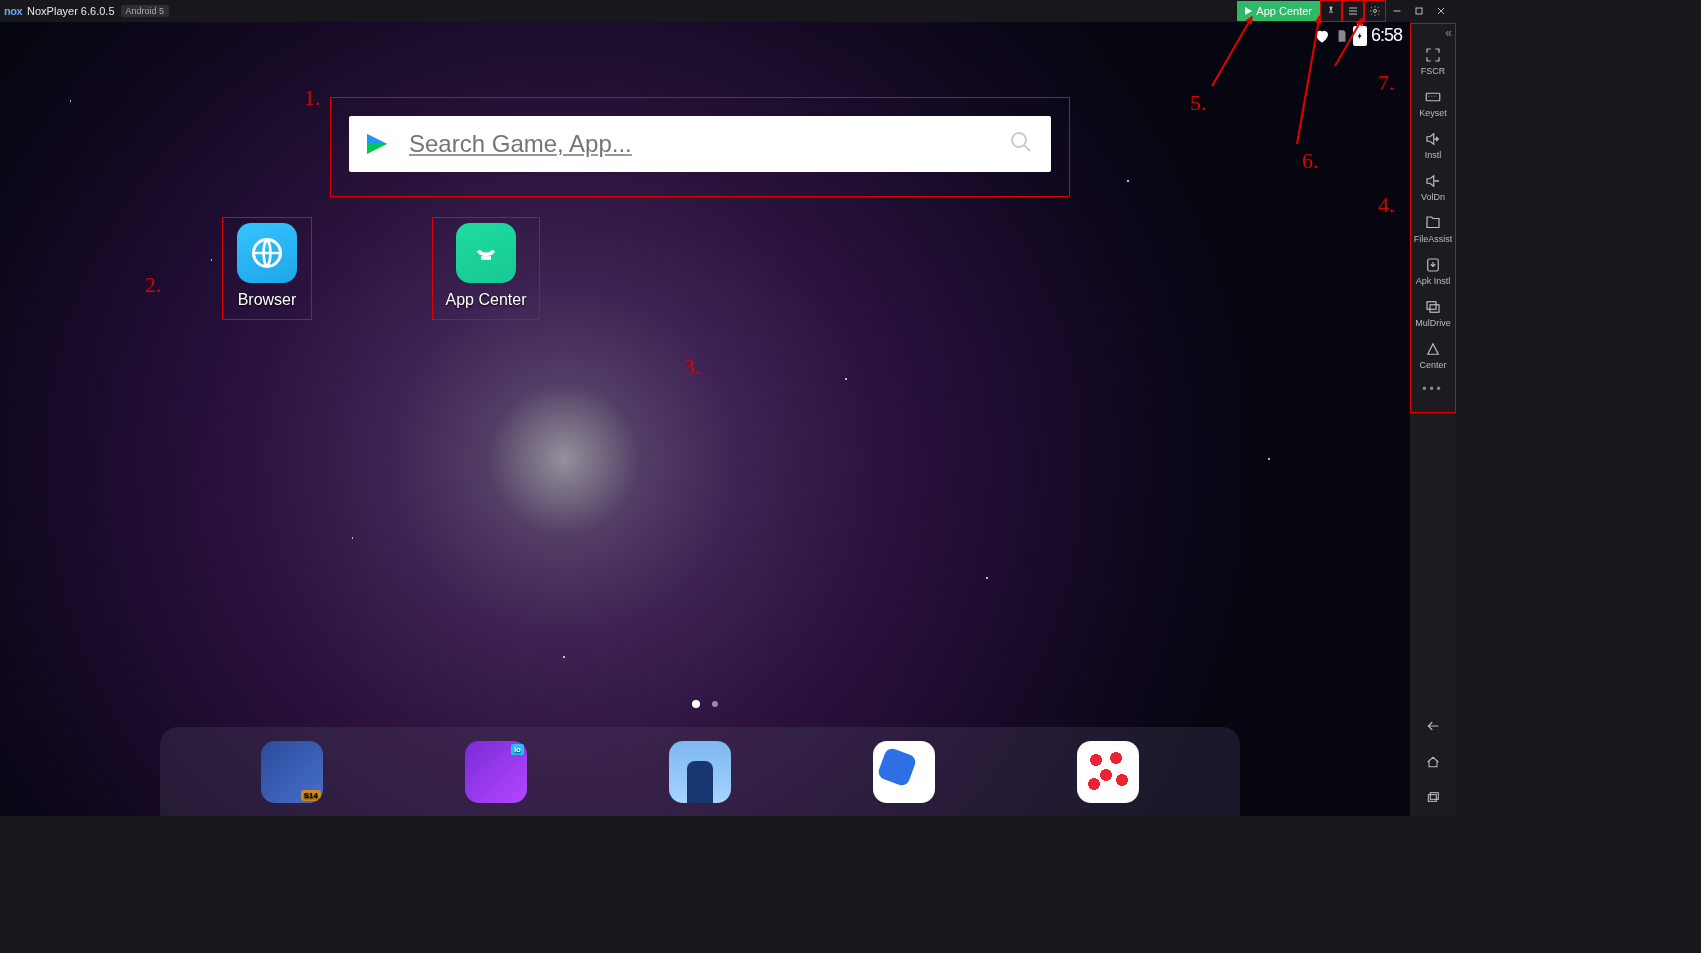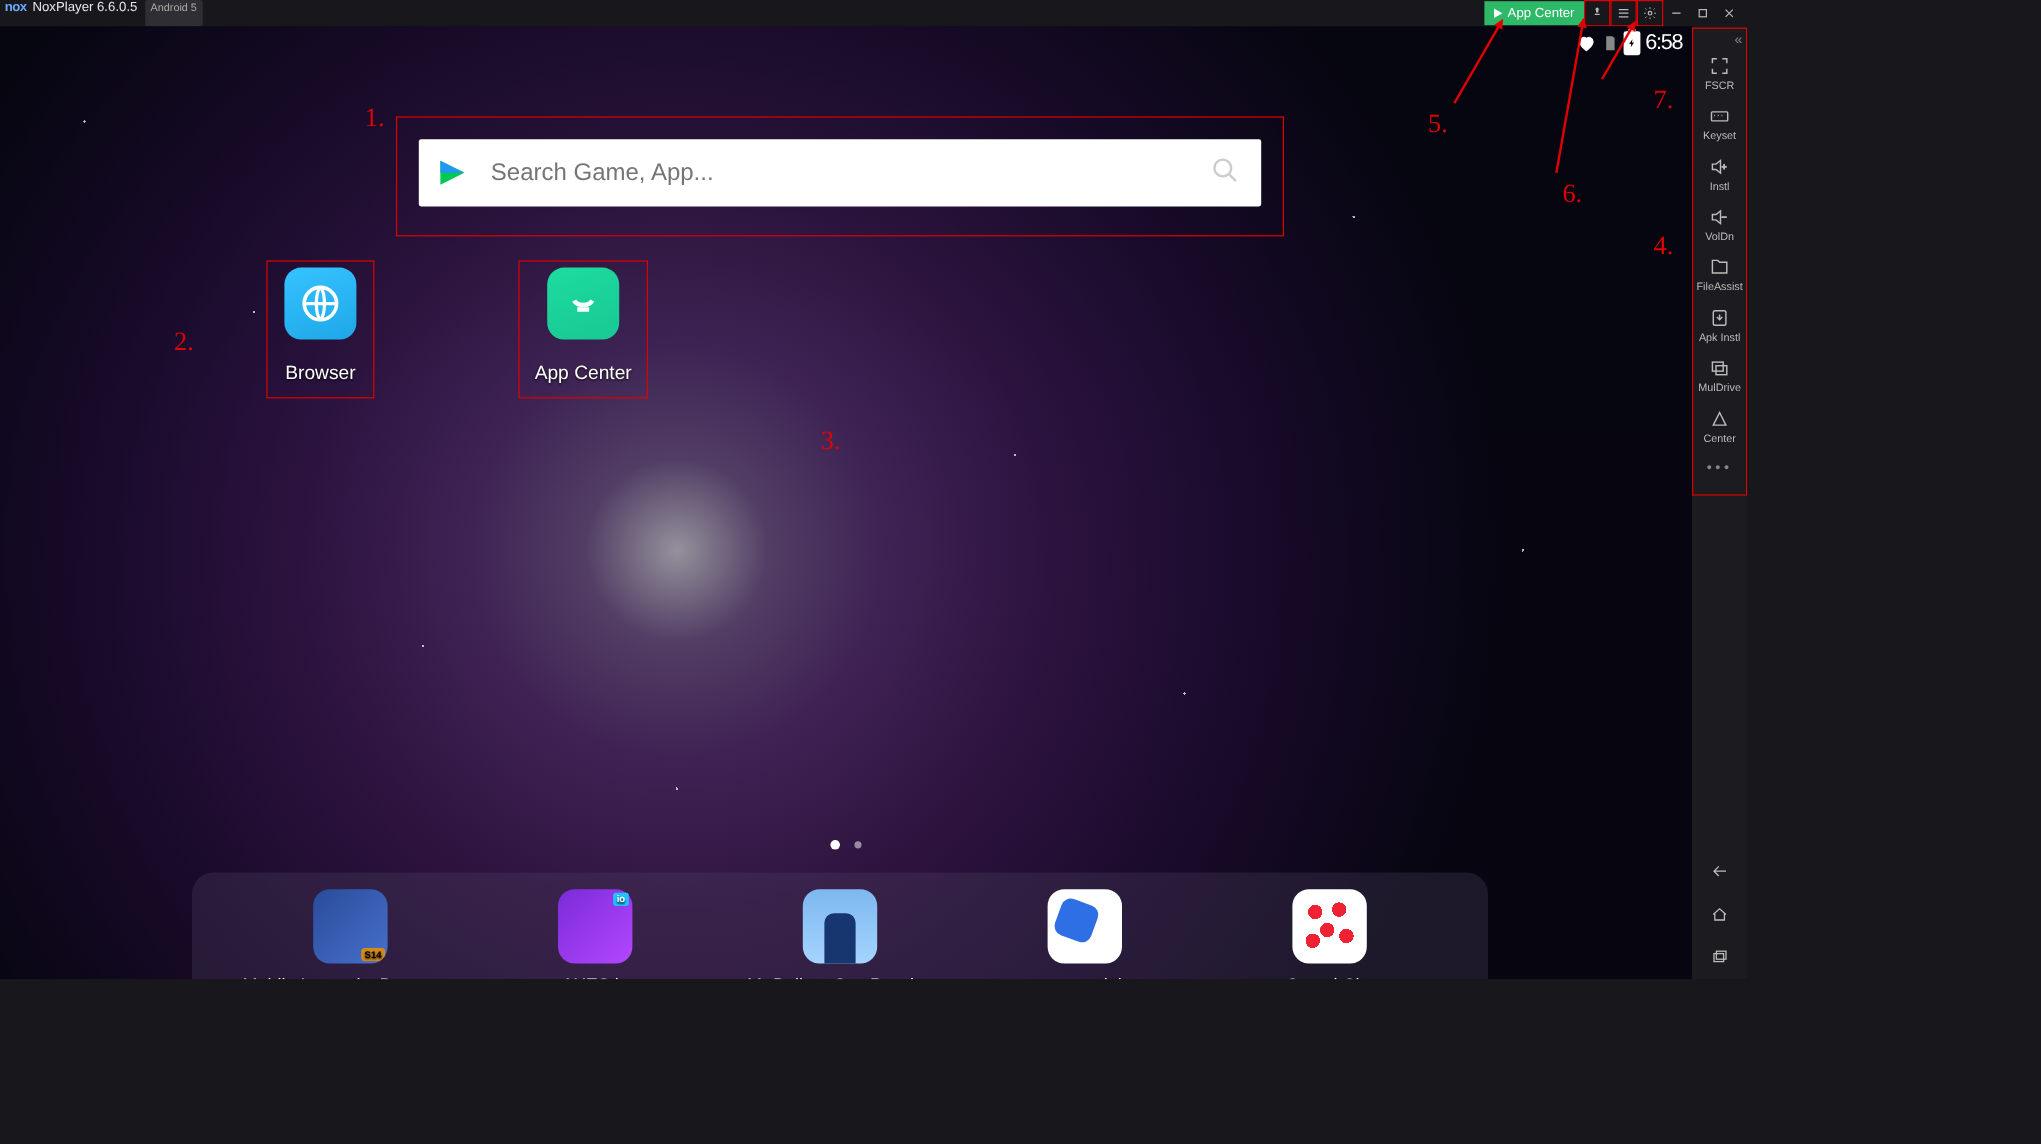--- a/index.html
+++ b/index.html
@@ -9,20 +9,21 @@
   font-family: "Segoe UI", Arial, sans-serif;
   background: #18181c;
   overflow: hidden;
   position: relative;
   transform-origin: top left;
 }
 .titlebar {
   height: 22px;
   background: #18181c;
   display: flex;
+  align-items: center;
   padding: 0 4px;
   color: #fff;
   font-size: 11px;
   position: relative;
 }
 .titlebar .logo { color: #6aa8ff; font-weight: bold; margin-right: 5px; letter-spacing: -0.5px; }
 .titlebar .title { color: #e8e8e8; margin-right: 6px; }
 .titlebar .android-badge {
   background: #2e2e34;
   border-radius: 2px;
@@ -131,38 +132,39 @@
 }
 .search .play-icon::after{
   content:"";position:absolute;left:0;top:3px;width:0;height:0;
   border-left:20px solid;
   border-top:10px solid transparent;
   border-bottom:0;
   border-left-color:#2196f3;
 }
 .search input {
   border: none; outline: none;
-  font-size: 20px; color: #999;
+  font-size: 24px; color: #999;
   flex: 1;
+  text-decoration: underline;
 }
 .search .mag { color: #ccc; }
 .search .mag svg { width: 24px; height: 24px; stroke: #ccc; fill: none; stroke-width: 2; }
 
 .home-icons {
   position: absolute;
   top: 195px; left: 222px;
   display: flex;
   gap: 120px;
 }
 .home-icon {
   width: 90px;
   display: flex;
   flex-direction: column;
   align-items: center;
-  gap: 20px;
+  gap: 8px;
   color: #fff;
   font-size: 16px;
   text-shadow: 0 1px 2px #000;
 }
 .home-icon .tile {
   width: 60px; height: 60px; border-radius: 14px;
   display: flex; align-items: center; justify-content: center;
 }
 .browser-tile { background: linear-gradient(160deg, #35c3ff, #1ea7e8); }
 .browser-tile svg { width: 36px; height: 36px; fill: #fff; }

